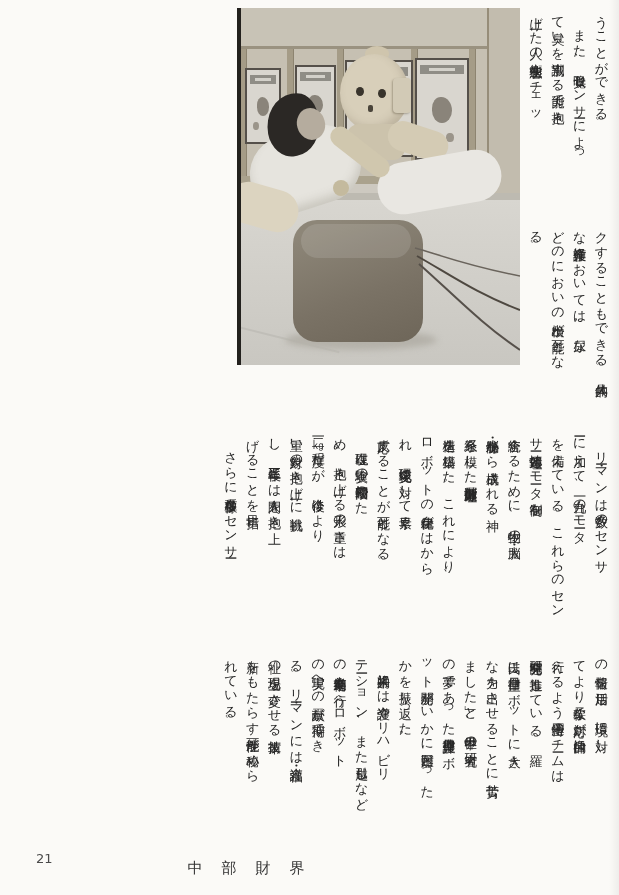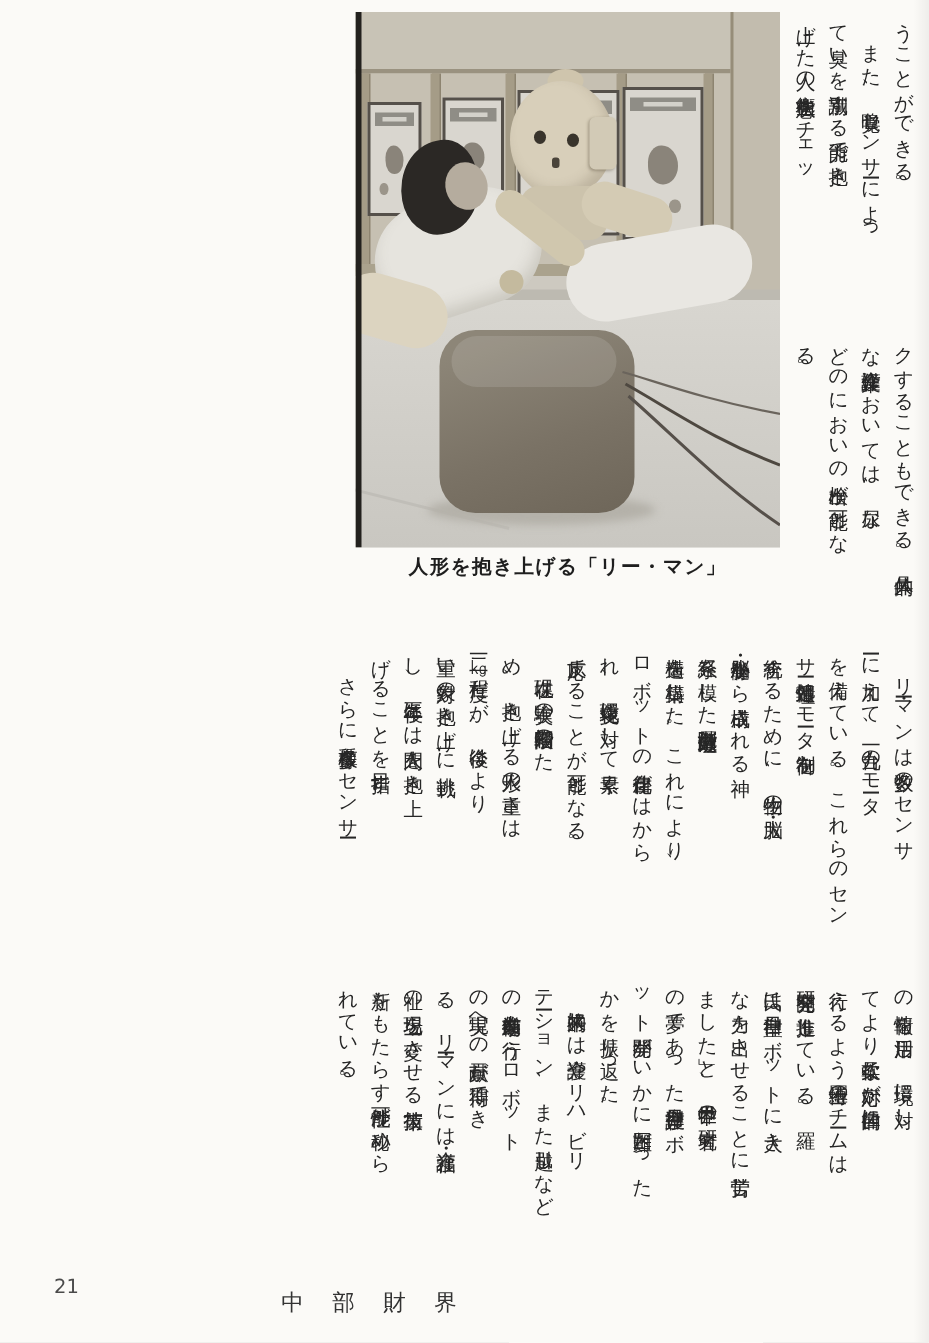--- a/index.html
+++ b/index.html
@@ -216,19 +216,18 @@
 
     <svg class="cables" viewBox="0 0 283 357" xmlns="http://www.w3.org/2000/svg">
       <path d="M180 248 C 212 266, 240 286, 283 302" fill="none" stroke="#4e4840" stroke-width="2"></path>
       <path d="M182 256 C 214 284, 244 316, 283 342" fill="none" stroke="#56504a" stroke-width="2"></path>
       <path d="M178 240 C 200 246, 230 258, 283 268" fill="none" stroke="#6a645c" stroke-width="1.5"></path>
     </svg>
 
     <div class="p-leftbar"></div>
   </div>
 
-  <div class="caption">人形を抱き上げる「リー・マン」</div>
 
   <div class="pageno">21</div>
   <div class="runtitle">中　部　財　界</div>
 
   <div class="edge-shade"></div>
 </div>
 
 </body></html>

